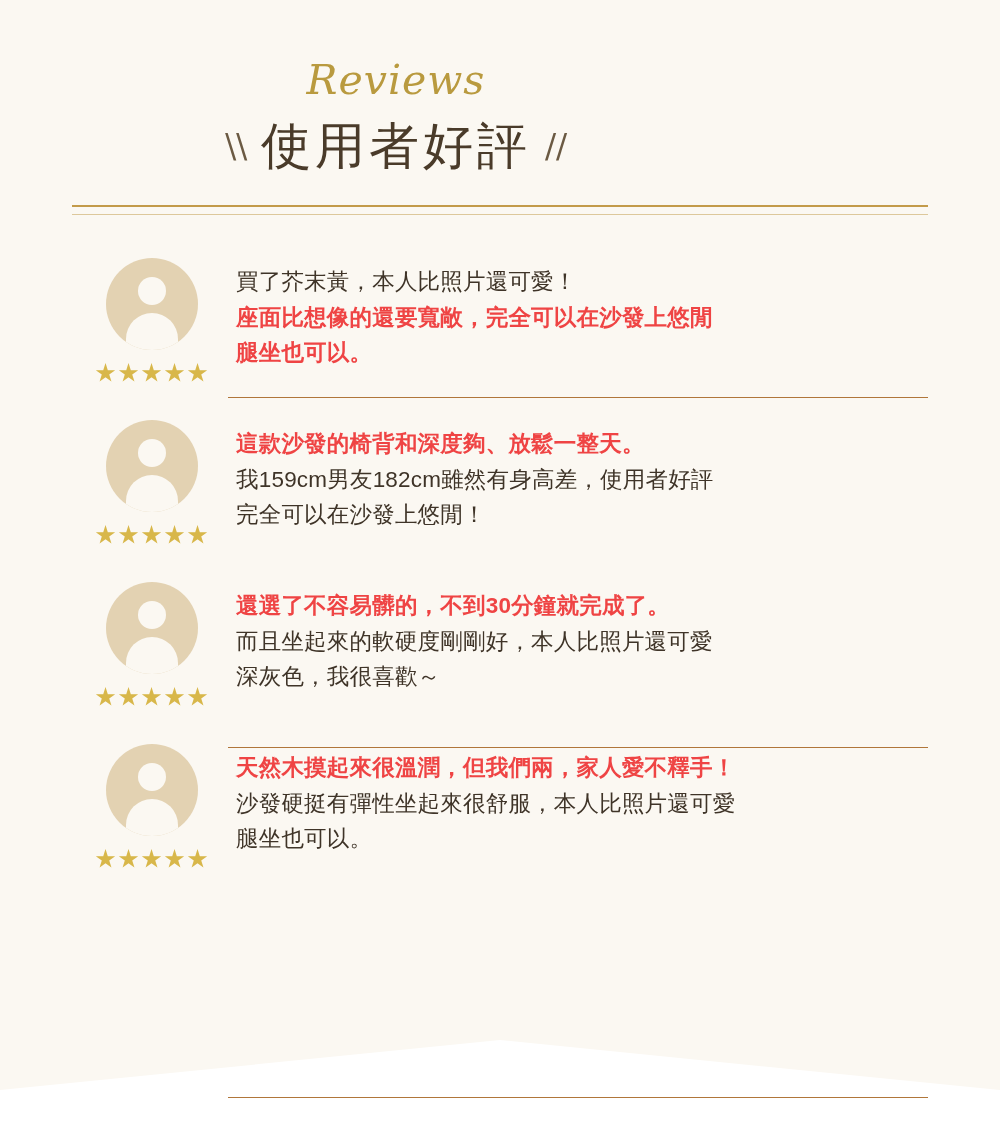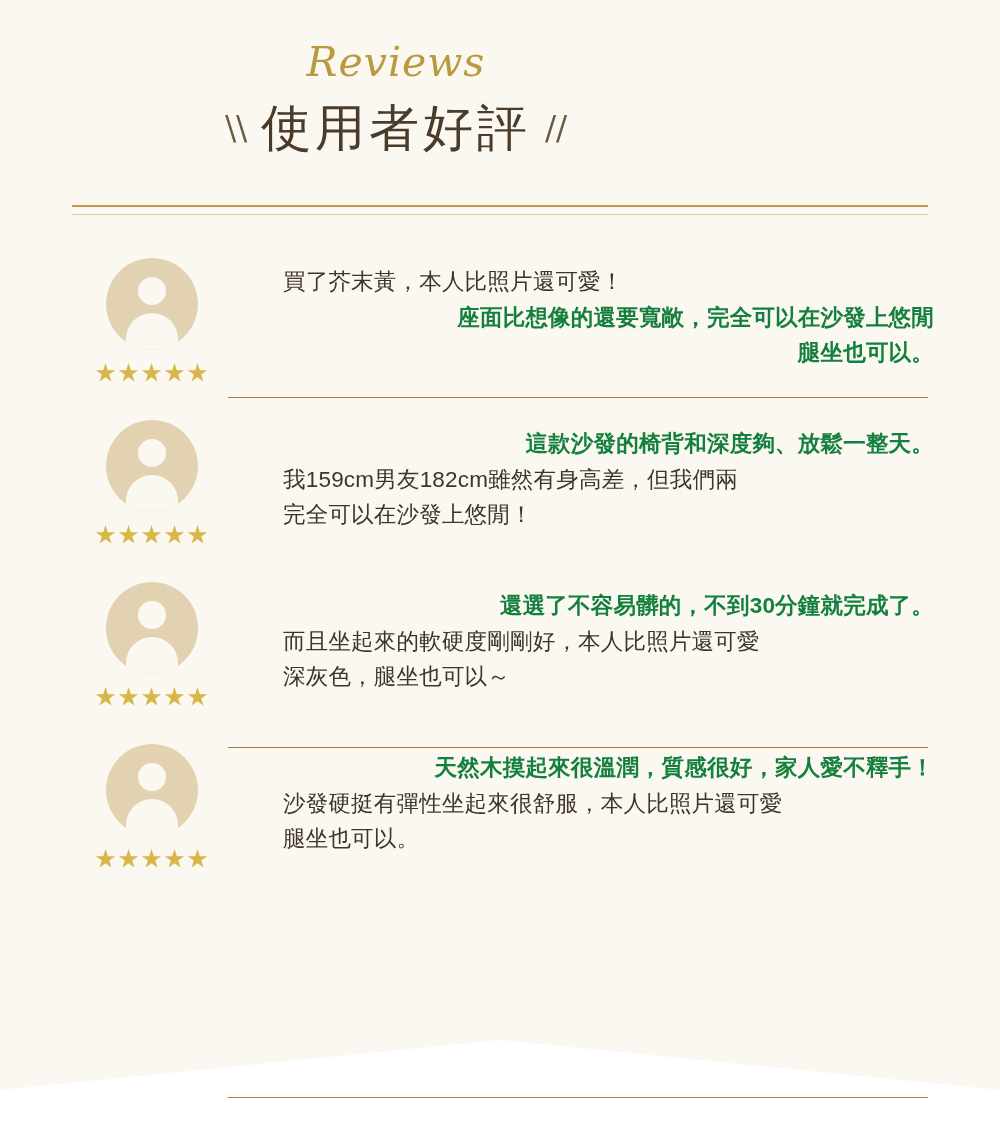--- a/index.html
+++ b/index.html
@@ -29,21 +29,21 @@
     top: 0;
     width: 1000px;
     height: 1090px;
     background: #fbf8f2;
     clip-path: polygon(0 0, 1000px 0, 1000px 1090px, 500px 1040px, 0 1090px);
   }
 
   .header {
     position: absolute;
     left: 0;
-    top: 38px;
+    top: 56px;
     width: 792px;
     text-align: center;
   }
   .header-script {
     font-family: "DejaVu Serif", serif;
     font-style: italic;
     font-size: 41px;
     letter-spacing: 1px;
     color: #b99a3f;
     line-height: 1.2;
@@ -149,34 +149,32 @@
     font-size: 22px;
     letter-spacing: 1px;
     line-height: 1;
     white-space: nowrap;
   }
 
   .body-col {
     flex: 1 1 auto;
     padding: 26px 66px 0 8px;
     box-sizing: border-box;
-    margin-left: 47px;
   }
 
   .rline {
     font-family: "Liberation Sans", sans-serif;
     font-size: 22.5px;
     line-height: 1.58;
     color: #3f3428;
     letter-spacing: 0.2px;
   }
   .rline.bold {
     font-weight: bold;
-    color: #15803d;
-    text-align: right;
+    color: #ef4444;
   }
 
   .sep {
     position: absolute;
     left: 228px;
     width: 700px;
     height: 0;
     border-top: 1px solid #b0763a;
   }
 
@@ -217,46 +215,46 @@
       <div class="sep s1"></div>
     </div>
 
     <div class="review">
       <div class="avatar-col">
         <div class="avatar"></div>
         <div class="stars">★★★★★</div>
       </div>
       <div class="body-col">
         <div class="rline bold">這款沙發的椅背和深度夠、放鬆一整天。</div>
-        <div class="rline">我159cm男友182cm雖然有身高差，但我們兩</div>
+        <div class="rline">我159cm男友182cm雖然有身高差，使用者好評</div>
         <div class="rline">完全可以在沙發上悠閒！</div>
       </div>
       <div class="sep s2"></div>
     </div>
 
     <div class="review">
       <div class="avatar-col">
         <div class="avatar"></div>
         <div class="stars">★★★★★</div>
       </div>
       <div class="body-col">
         <div class="rline bold">還選了不容易髒的，不到30分鐘就完成了。</div>
         <div class="rline">而且坐起來的軟硬度剛剛好，本人比照片還可愛</div>
-        <div class="rline">深灰色，腿坐也可以～</div>
+        <div class="rline">深灰色，我很喜歡～</div>
       </div>
       <div class="sep s3"></div>
     </div>
 
     <div class="review">
       <div class="avatar-col">
         <div class="avatar"></div>
         <div class="stars">★★★★★</div>
       </div>
       <div class="body-col">
-        <div class="rline bold">天然木摸起來很溫潤，質感很好，家人愛不釋手！</div>
+        <div class="rline bold">天然木摸起來很溫潤，但我們兩，家人愛不釋手！</div>
         <div class="rline">沙發硬挺有彈性坐起來很舒服，本人比照片還可愛</div>
         <div class="rline">腿坐也可以。</div>
       </div>
 
     </div>
 
   </div>
 </div>
 
 </body></html>

